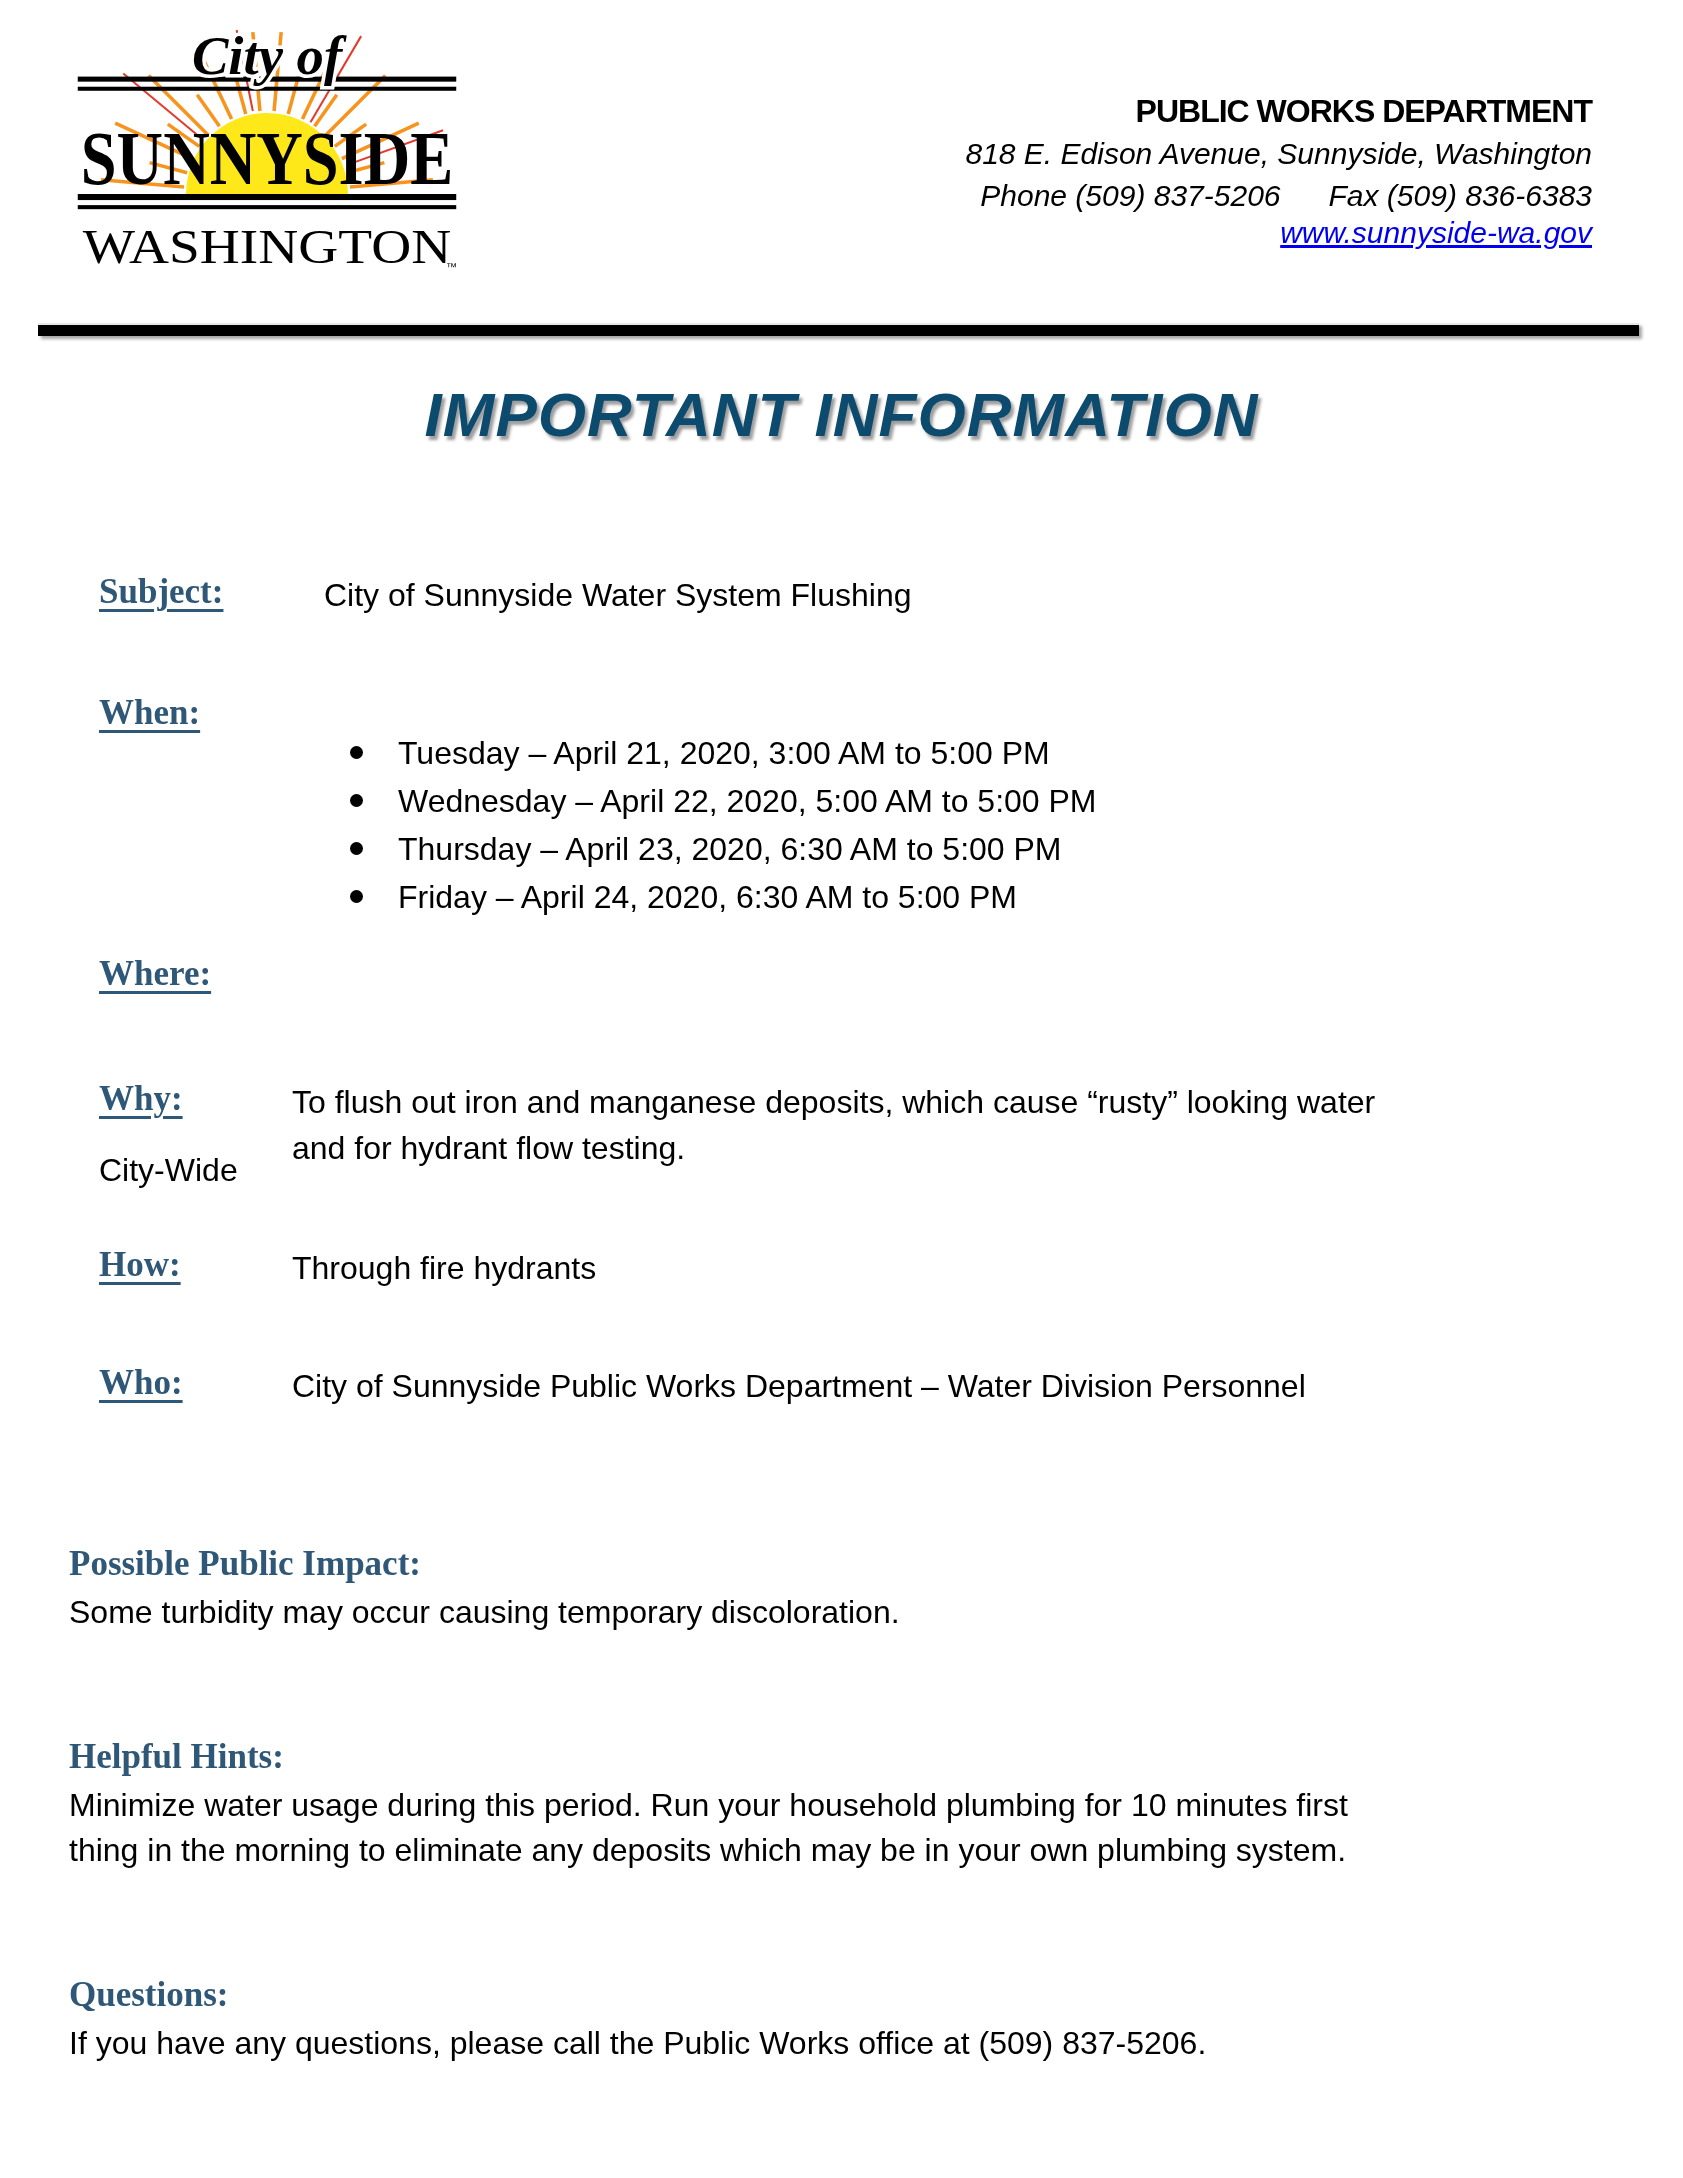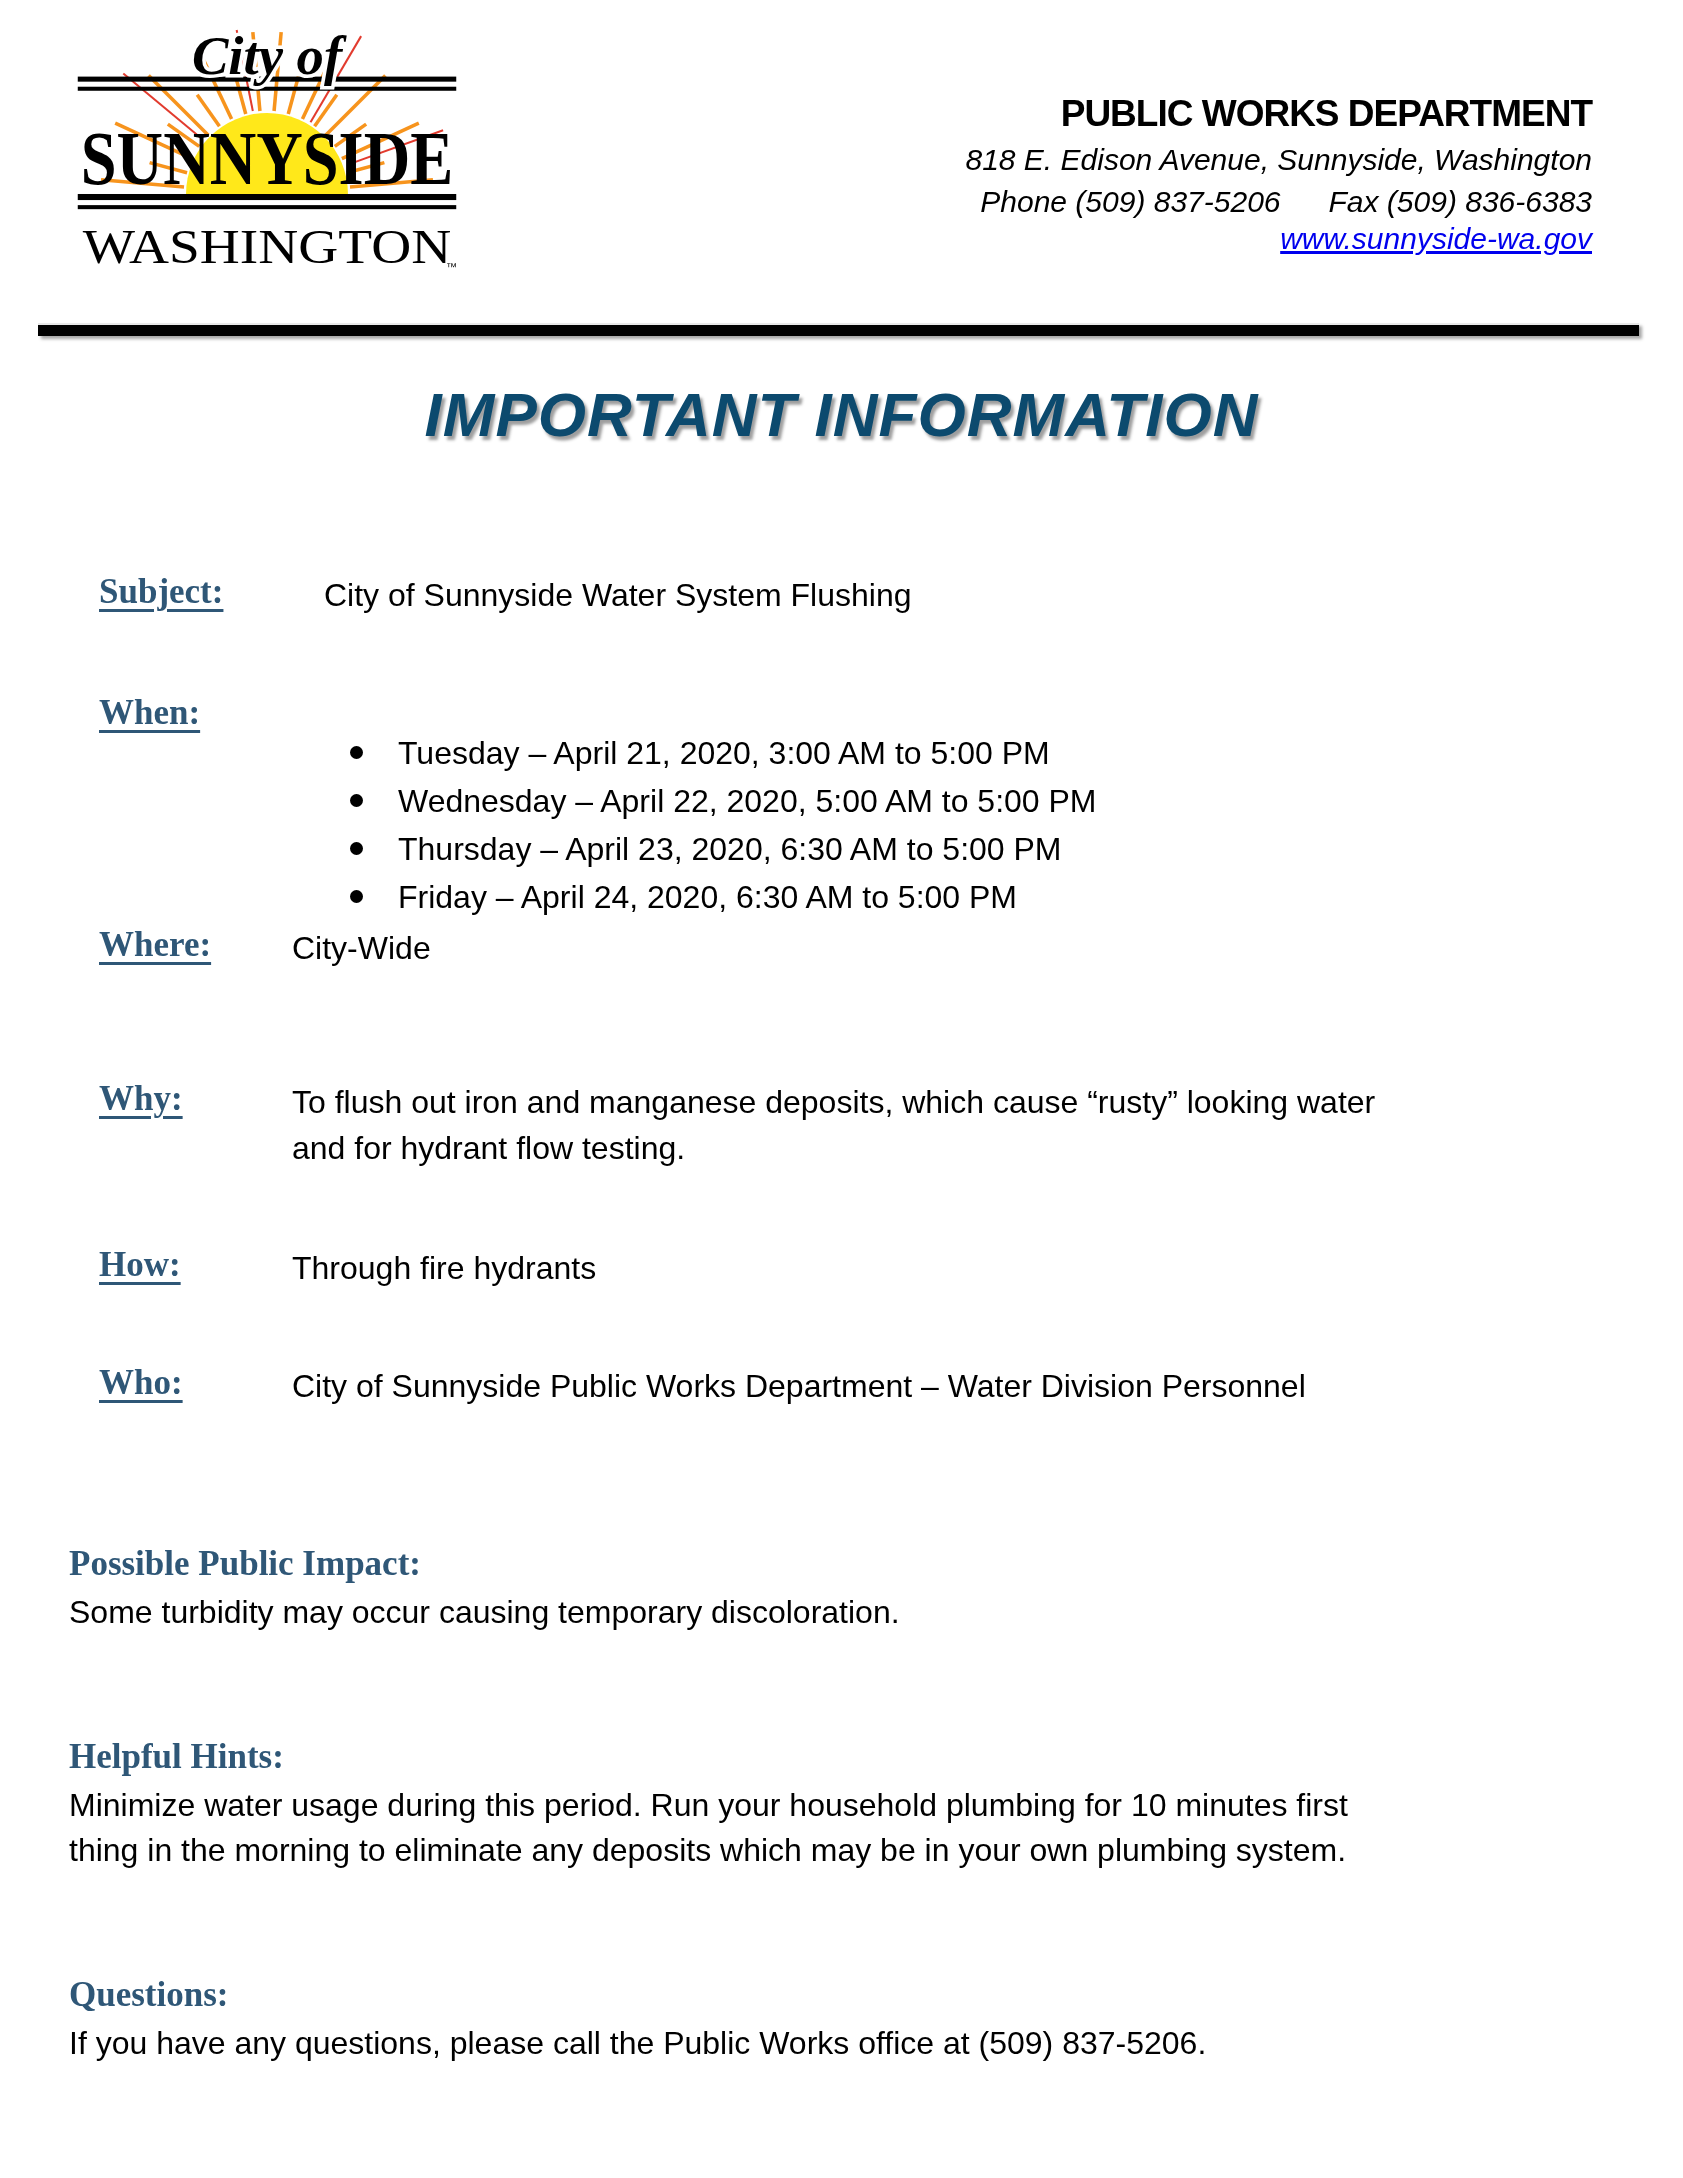--- a/index.html
+++ b/index.html
@@ -12,21 +12,21 @@
     overflow:hidden;
   }
 
   
   .logo-wrap { position:absolute; left:69px; top:26px; width:396px; height:253px; }
   .header-info {
     position:absolute; top:91px; right:91px;
     text-align:right; line-height:1.25;
   }
   .dept {
-    font-size:37px; font-weight:bold; letter-spacing:-1px;
+    font-size:32px; font-weight:bold; letter-spacing:-1px;
     color:#000; white-space:nowrap;
   }
   .hline { font-size:30px; font-style:italic; margin-top:4px; white-space:nowrap; }
   .fax-span { margin-left:48px; }
   .website {
     display:inline-block; margin-top:0;
     font-size:30px; font-style:italic;
     color:#0000EE; text-decoration:underline; cursor:pointer;
   }
 
@@ -57,21 +57,21 @@
     text-decoration:underline;
     text-decoration-thickness:3px;
     text-underline-offset:6px;
   }
   .row .value {
     font-size:32px; line-height:1.45; color:#000;
     white-space:pre-line;
   }
   .r-subject { top:572px;gap:32px; }
   .r-when    { top:693px;align-items:flex-end; }
-  .r-where   { top:925px; }
+  .r-where   { top:954px;flex-direction:column; }
   .r-why     { top:1079px; } .r-why .value { width:1277px; }
   .r-how     { top:1245px; }
   .r-who     { top:1363px; }
 
   
   .when-list {
     position:absolute; left:348px; top:729px;
     list-style:none; margin:0; padding:0;
     font-size:32px; line-height:48px;
   }

